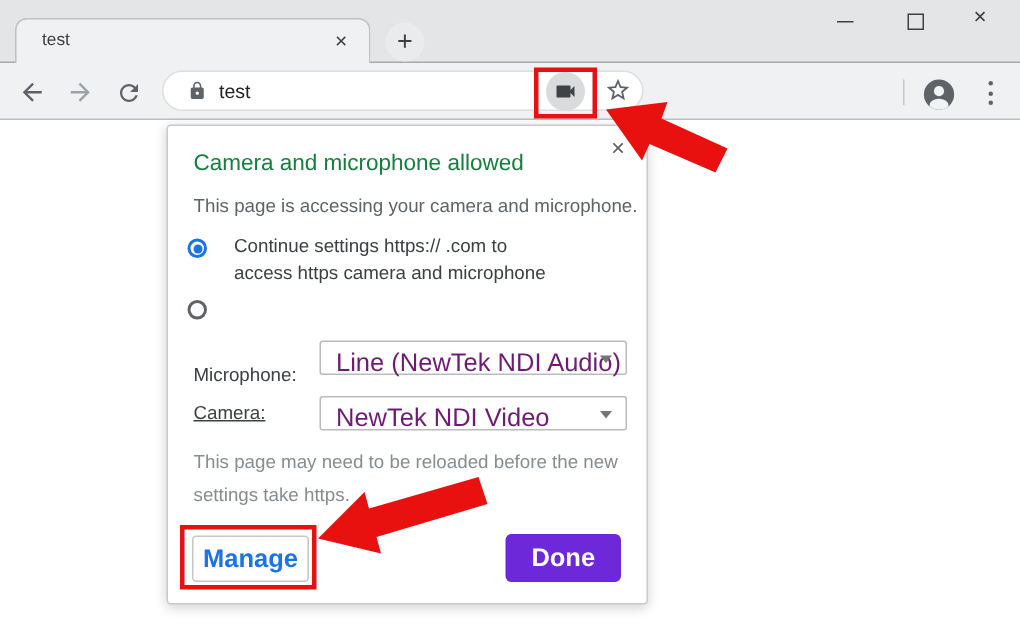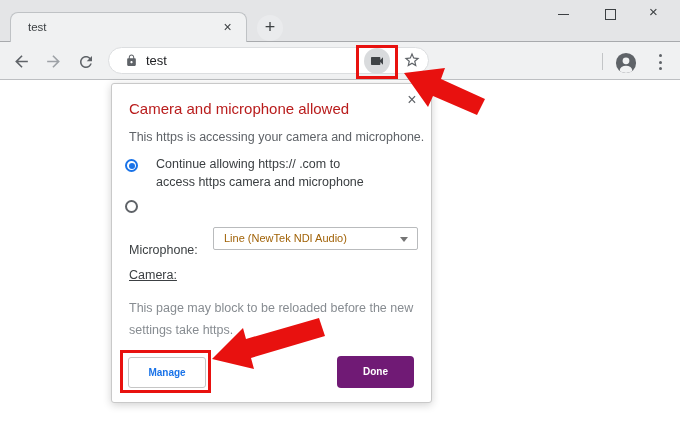--- a/index.html
+++ b/index.html
@@ -34,38 +34,38 @@
   .tb-divider{position:absolute;left:602px;top:11px;width:1px;height:17px;background:#c3c5c7;}
   .avatar{position:absolute;left:615px;top:10px;width:22px;height:22px;}
   .dots{position:absolute;left:653px;top:12px;width:16px;height:18px;}
   .dots i{position:absolute;left:6px;width:3.4px;height:3.4px;border-radius:50%;background:#5f6368;}
   .dots i:nth-child(1){top:0;} .dots i:nth-child(2){top:6.5px;} .dots i:nth-child(3){top:13px;}
   
   .dialog{position:absolute;left:111px;top:83px;width:321px;height:320px;background:#ffffff;
           border:1px solid #c9c9c9;border-radius:3px;box-shadow:0 2px 8px rgba(0,0,0,.18);z-index:4;box-sizing:border-box;}
   .dlg-close{position:absolute;left:290px;top:6px;width:20px;height:20px;text-align:center;line-height:20px;
              font-size:16px;color:#5f6368;}
-  .dlg-title{position:absolute;left:17px;top:16px;font-size:15px;color:#b91c1c;}
+  .dlg-title{position:absolute;left:17px;top:16px;font-size:15px;color:#15803d;}
   .dlg-desc{position:absolute;left:17px;top:46px;font-size:12.5px;color:#5f6368;}
   .radio{position:absolute;left:13px;width:13px;height:13px;border-radius:50%;box-sizing:border-box;}
   .radio.sel{border:2px solid #1a73e8;}
   .radio.sel::after{content:"";position:absolute;left:1.5px;top:1.5px;width:6px;height:6px;border-radius:50%;background:#1a73e8;}
   .radio.unsel{border:2px solid #5f6368;}
   .radio-label{position:absolute;left:44px;font-size:12.5px;color:#3c4043;line-height:17.5px;}
   .field-label{position:absolute;left:17px;font-size:12.5px;color:#3c4043;}
   .select{position:absolute;left:101px;width:205px;height:23px;background:#fff;border:1px solid #b9bbbd;
           border-radius:2px;box-sizing:border-box;}
-  .select .val{position:absolute;left:10px;top:4px;font-size:11px;color:#a16207;}
+  .select .val{position:absolute;left:10px;top:4px;font-size:17px;color:#701a75;}
   .select .caret{position:absolute;right:9px;top:9px;width:0;height:0;
                  border-left:4.5px solid transparent;border-right:4.5px solid transparent;border-top:5px solid #757575;}
   .dlg-note{position:absolute;left:17px;font-size:12.5px;color:#878c91;}
-  .btn{position:absolute;font-size:10px;font-weight:600;text-align:center;border-radius:3px;box-sizing:border-box;}
+  .btn{position:absolute;font-size:17px;font-weight:600;text-align:center;border-radius:3px;box-sizing:border-box;}
   .btn-manage{left:16px;top:273px;width:78px;height:31px;background:#ffffff;border:1px solid #c6c6c6;
               color:#1a73e8;line-height:29px;}
-  .btn-done{left:225px;top:272px;width:77px;height:32px;background:#701a75;border:none;color:#ffffff;line-height:32px;border-radius:4px;}
+  .btn-done{left:225px;top:272px;width:77px;height:32px;background:#6d28d9;border:none;color:#ffffff;line-height:32px;border-radius:4px;}
   
   .anno-box{position:absolute;border:3px solid #e8110f;box-sizing:border-box;z-index:6;pointer-events:none;}
   .anno-box-camera{left:356px;top:45px;width:42px;height:34px;}
   .anno-box-manage{left:120px;top:350px;width:91px;height:43px;}
   .anno-arrows{position:absolute;left:0;top:0;width:680px;height:426px;z-index:7;pointer-events:none;}
 </style>
 </head>
 <body>
 
 <div class="screen">
@@ -134,39 +134,43 @@
     <div class="dots">
         <i></i>
         <i></i>
         <i></i>
       </div>
   </div>
 
   <div class="dialog">
     <div class="dlg-close">×</div>
     <div class="dlg-title">Camera and microphone allowed</div>
-    <div class="dlg-desc">This https is accessing your camera and microphone.</div>
+    <div class="dlg-desc">This page is accessing your camera and microphone.</div>
 
     <div class="radio sel" style="top:75px;"></div>
     <div class="radio-label" style="top:72px;">
-      <div>Continue allowing https:// .com to</div>
+      <div>Continue settings https:// .com to</div>
       <div>access https camera and microphone</div>
     </div>
 
     <div class="radio unsel" style="top:116px;"></div>
 
     <div class="field-label" style="top:159px;">Microphone:</div>
     <div class="select" style="top:143px;">
       <span class="val">Line (NewTek NDI Audio)</span>
       <span class="caret"></span>
     </div>
 
     <div class="field-label" style="top:184px;text-decoration:underline;">Camera:</div>
+    <div class="select" style="top:180px;">
+      <span class="val">NewTek NDI Video</span>
+      <span class="caret"></span>
+    </div>
 
-    <div class="dlg-note" style="top:217px;">This page may block to be reloaded before the new</div>
+    <div class="dlg-note" style="top:217px;">This page may need to be reloaded before the new</div>
     <div class="dlg-note" style="top:239px;">settings take https.</div>
 
     <div class="btn btn-manage">Manage</div>
     <div class="btn btn-done">Done</div>
   </div>
 
   <div class="anno-box anno-box-camera"></div>
   <div class="anno-box anno-box-manage"></div>
 
   <svg class="anno-arrows" viewBox="0 0 680 426">

